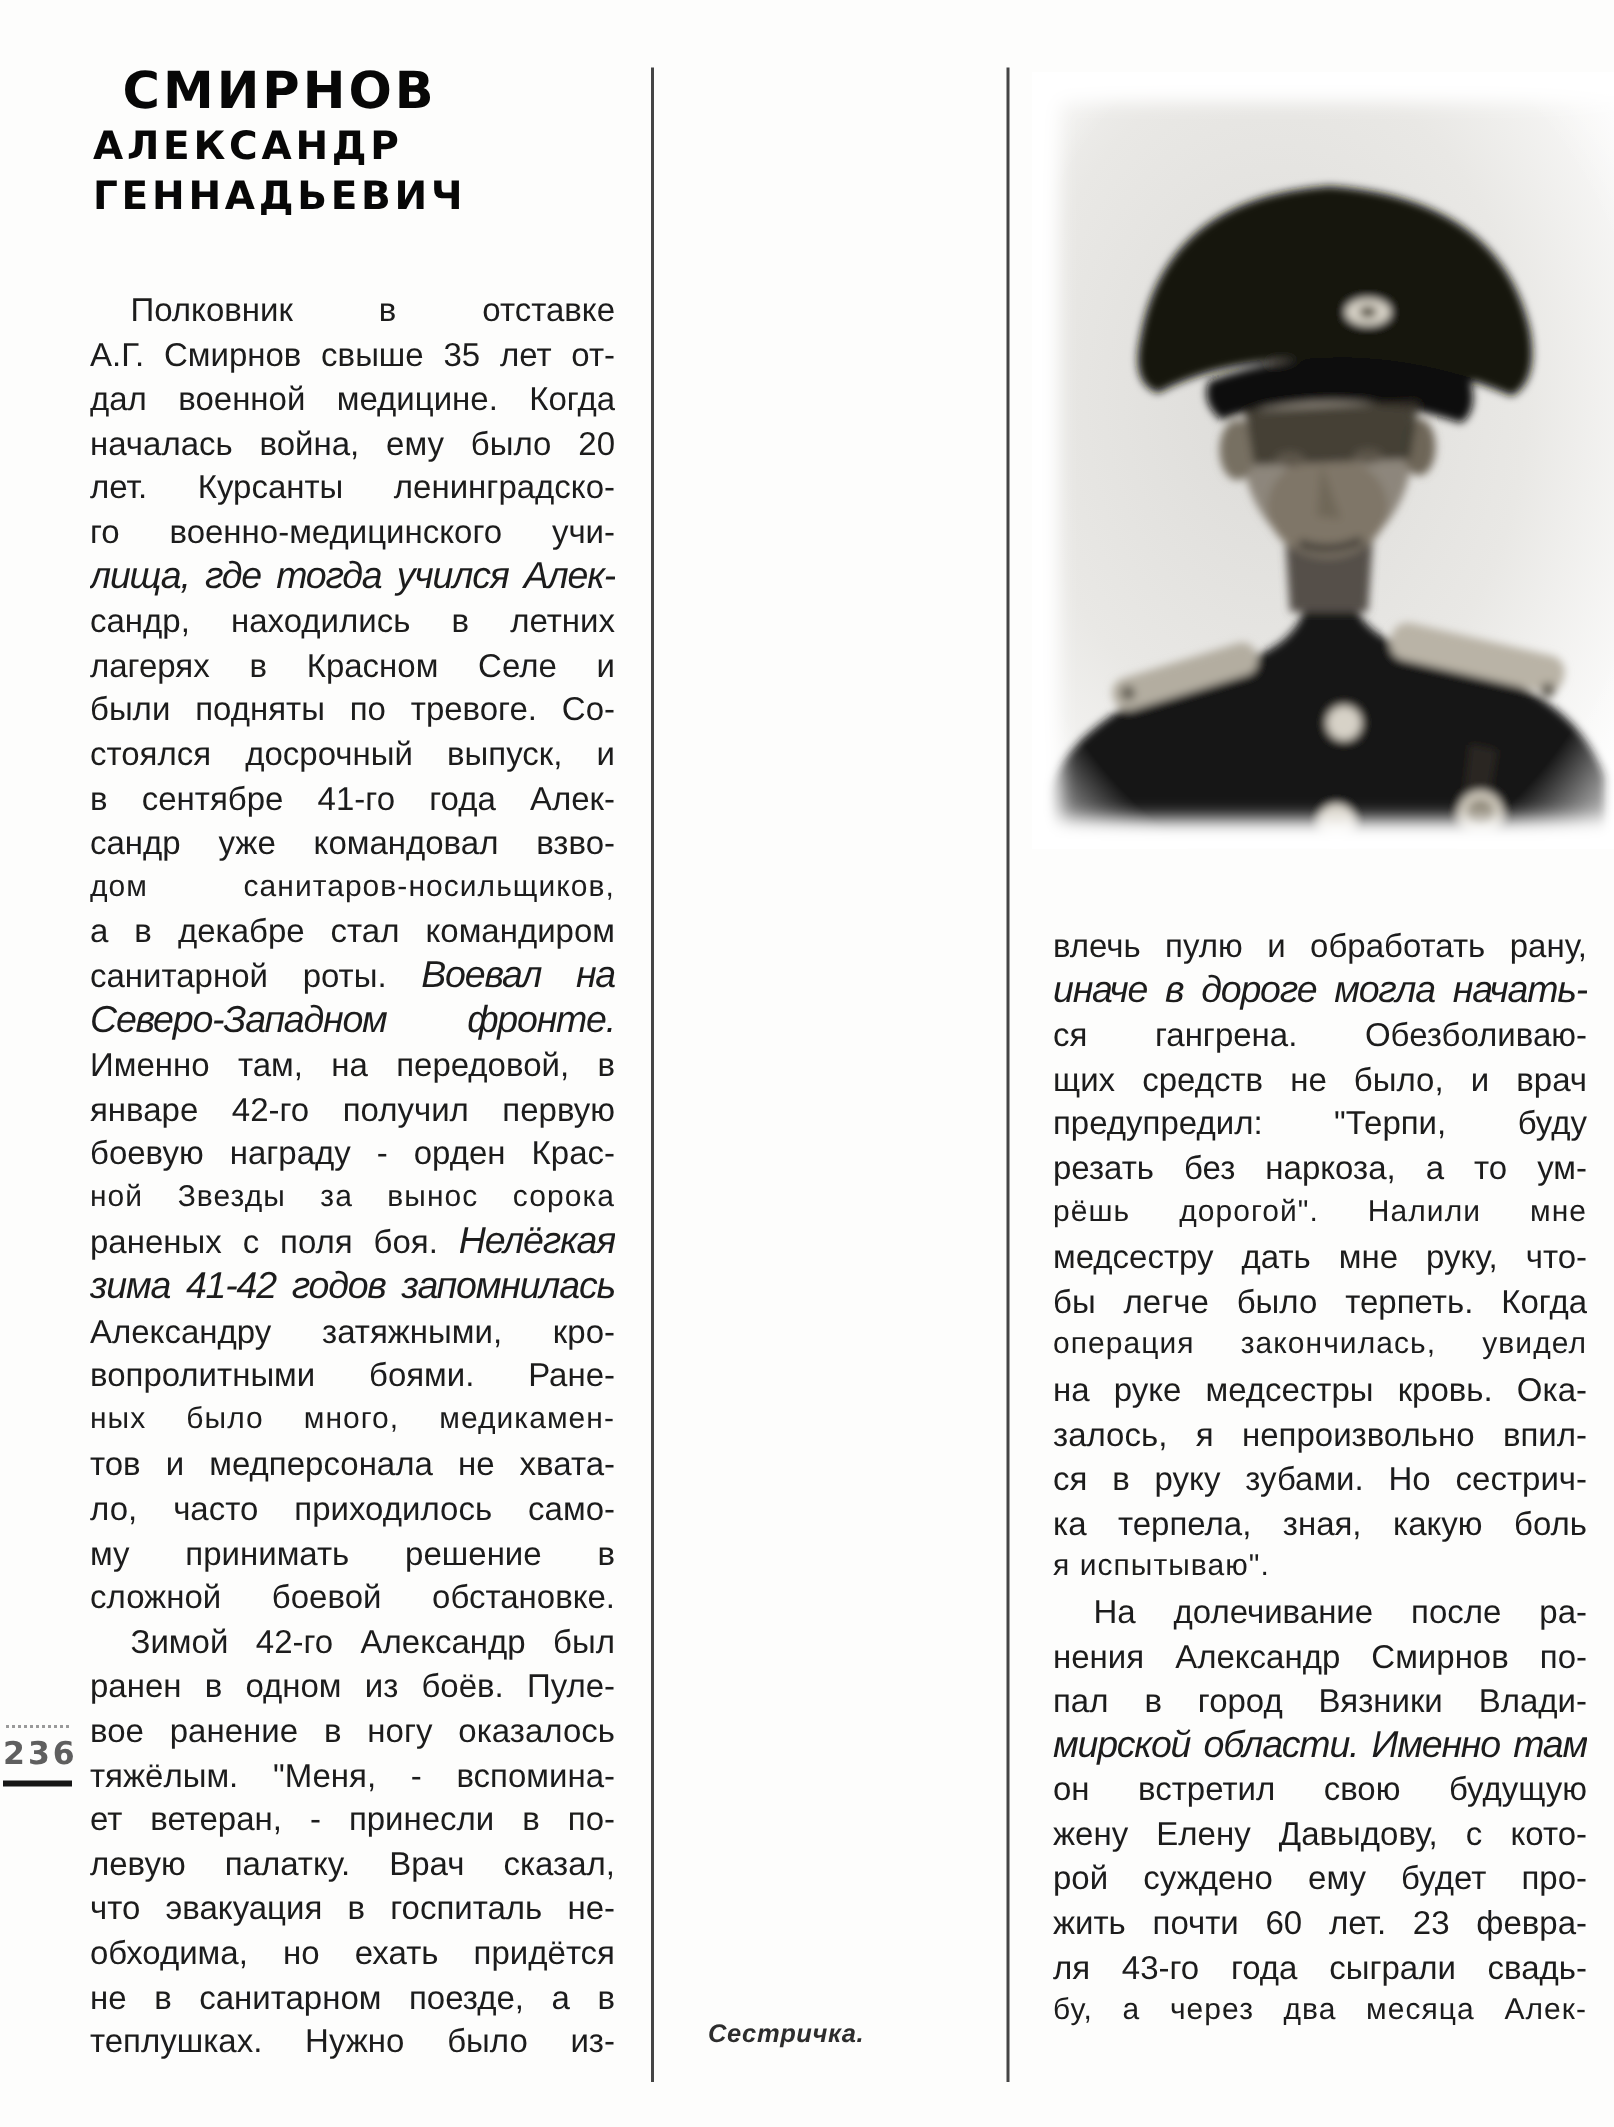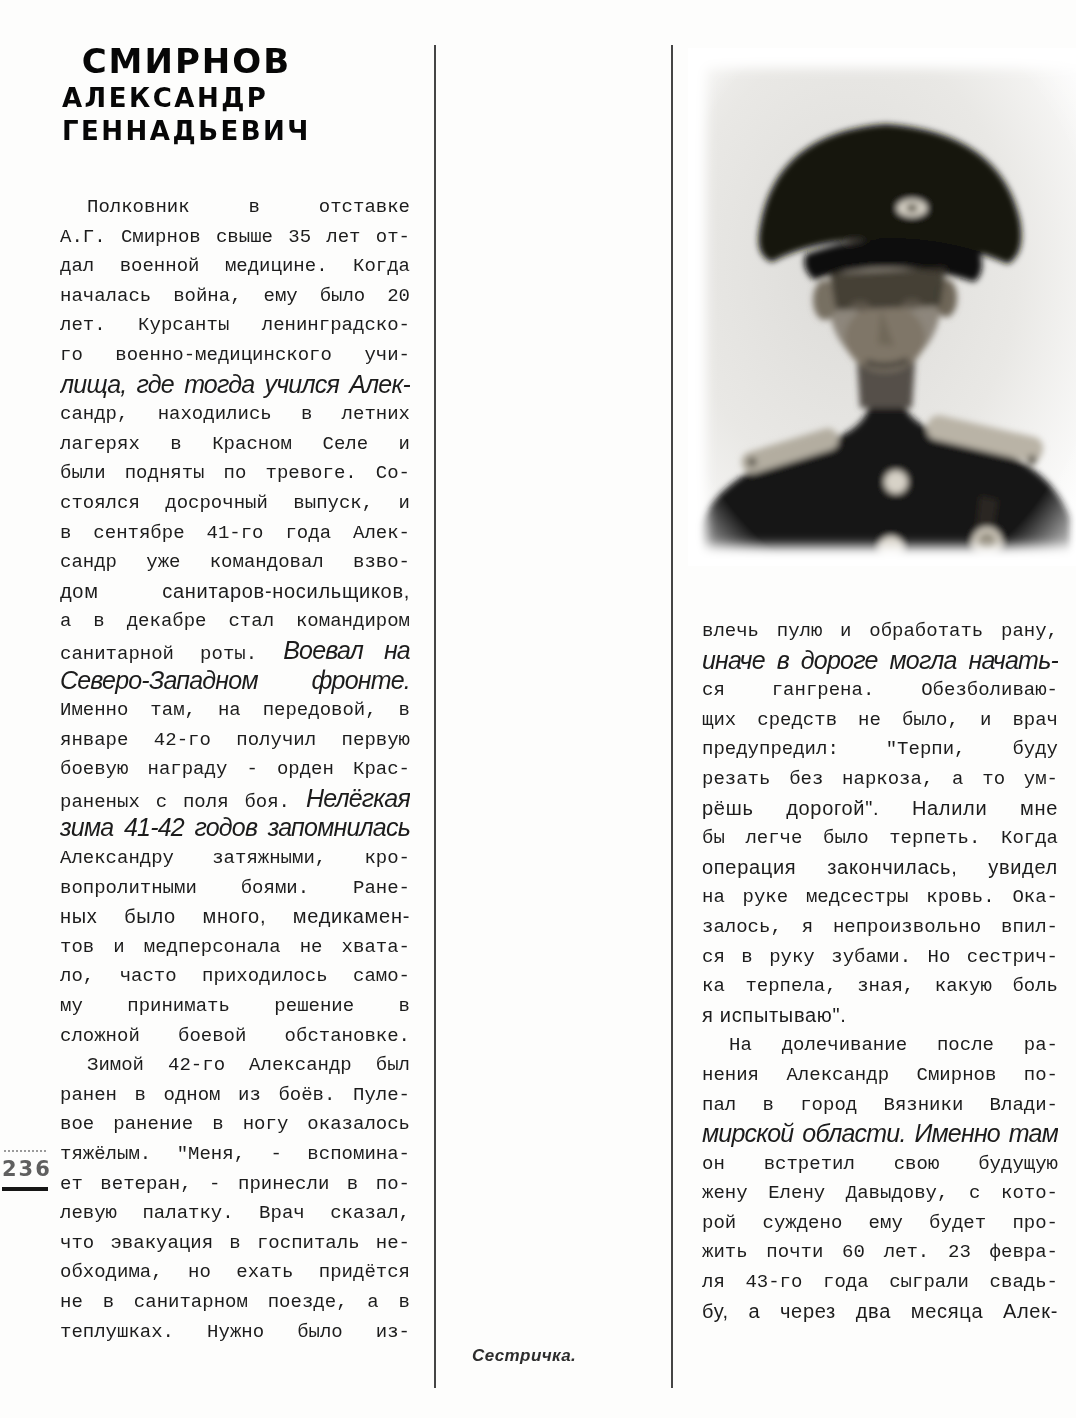--- a/index.html
+++ b/index.html
@@ -25,21 +25,21 @@
   .col{position:absolute;overflow:hidden;}
   .col.left {left:60px; top:192px; width:350px; height:1190px;}
   .col.right{left:702px;top:616px; width:356px; height:790px;}
   .tline{
     line-height:29.6px;height:29.6px;
     text-align:justify;text-align-last:justify;
     white-space:nowrap;
   }
   .tline.noj{text-align-last:left;}
   .tline.indent{text-indent:27px;}
-  .seg-n{font-size:19px;font-family:Liberation Mono, monospace;}
+  .seg-n{font-size:22px;}
   .seg-l{font-size:25px;letter-spacing:-0.8px;font-style:italic;}
   .seg-s{font-size:20px;letter-spacing:0.7px;}
   
   .vrule{position:absolute;top:45px;height:1343px;width:2px;background:#454545;}
   .vrule.r1{left:434px;}
   .vrule.r2{left:671px;}
   
   .photo{position:absolute;left:688px;top:48px;width:388px;height:518px;margin:0;}
   .photo svg{display:block;width:100%;height:100%;}
   
@@ -83,20 +83,21 @@
       <div class="tline"><span class="seg-n">стоялся досрочный выпуск, и</span></div>
       <div class="tline"><span class="seg-n">в сентябре 41-го года Алек-</span></div>
       <div class="tline"><span class="seg-n">сандр уже командовал взво-</span></div>
       <div class="tline"><span class="seg-s">дом санитаров-носильщиков,</span></div>
       <div class="tline"><span class="seg-n">а в декабре стал командиром</span></div>
       <div class="tline"><span class="seg-n">санитарной роты. </span><span class="seg-l">Воевал на</span></div>
       <div class="tline"><span class="seg-l">Северо-Западном фронте.</span></div>
       <div class="tline"><span class="seg-n">Именно там, на передовой, в</span></div>
       <div class="tline"><span class="seg-n">январе 42-го получил первую</span></div>
       <div class="tline"><span class="seg-n">боевую награду - орден Крас-</span></div>
+      <div class="tline"><span class="seg-s">ной Звезды за вынос сорока</span></div>
       <div class="tline"><span class="seg-n">раненых с поля боя. </span><span class="seg-l">Нелёгкая</span></div>
       <div class="tline"><span class="seg-l">зима 41-42 годов запомнилась</span></div>
       <div class="tline"><span class="seg-n">Александру затяжными, кро-</span></div>
       <div class="tline"><span class="seg-n">вопролитными боями. Ране-</span></div>
       <div class="tline"><span class="seg-s">ных было много, медикамен-</span></div>
       <div class="tline"><span class="seg-n">тов и медперсонала не хвата-</span></div>
       <div class="tline"><span class="seg-n">ло, часто приходилось само-</span></div>
       <div class="tline"><span class="seg-n">му принимать решение в</span></div>
       <div class="tline"><span class="seg-n">сложной боевой обстановке.</span></div>
       <div class="tline indent"><span class="seg-n">Зимой 42-го Александр был</span></div>
@@ -188,20 +189,21 @@
   </figure>
 
   <div class="col right">
       <div class="tline"><span class="seg-n">влечь пулю и обработать рану,</span></div>
       <div class="tline"><span class="seg-l">иначе в дороге могла начать-</span></div>
       <div class="tline"><span class="seg-n">ся гангрена. Обезболиваю-</span></div>
       <div class="tline"><span class="seg-n">щих средств не было, и врач</span></div>
       <div class="tline"><span class="seg-n">предупредил: "Терпи, буду</span></div>
       <div class="tline"><span class="seg-n">резать без наркоза, а то ум-</span></div>
       <div class="tline"><span class="seg-s">рёшь дорогой". Налили мне</span></div>
+      <div class="tline"><span class="seg-n">медсестру дать мне руку, что-</span></div>
       <div class="tline"><span class="seg-n">бы легче было терпеть. Когда</span></div>
       <div class="tline"><span class="seg-s">операция закончилась, увидел</span></div>
       <div class="tline"><span class="seg-n">на руке медсестры кровь. Ока-</span></div>
       <div class="tline"><span class="seg-n">залось, я непроизвольно впил-</span></div>
       <div class="tline"><span class="seg-n">ся в руку зубами. Но сестрич-</span></div>
       <div class="tline"><span class="seg-n">ка терпела, зная, какую боль</span></div>
       <div class="tline noj"><span class="seg-s">я испытываю".</span></div>
       <div class="tline indent"><span class="seg-n">На долечивание после ра-</span></div>
       <div class="tline"><span class="seg-n">нения Александр Смирнов по-</span></div>
       <div class="tline"><span class="seg-n">пал в город Вязники Влади-</span></div>

